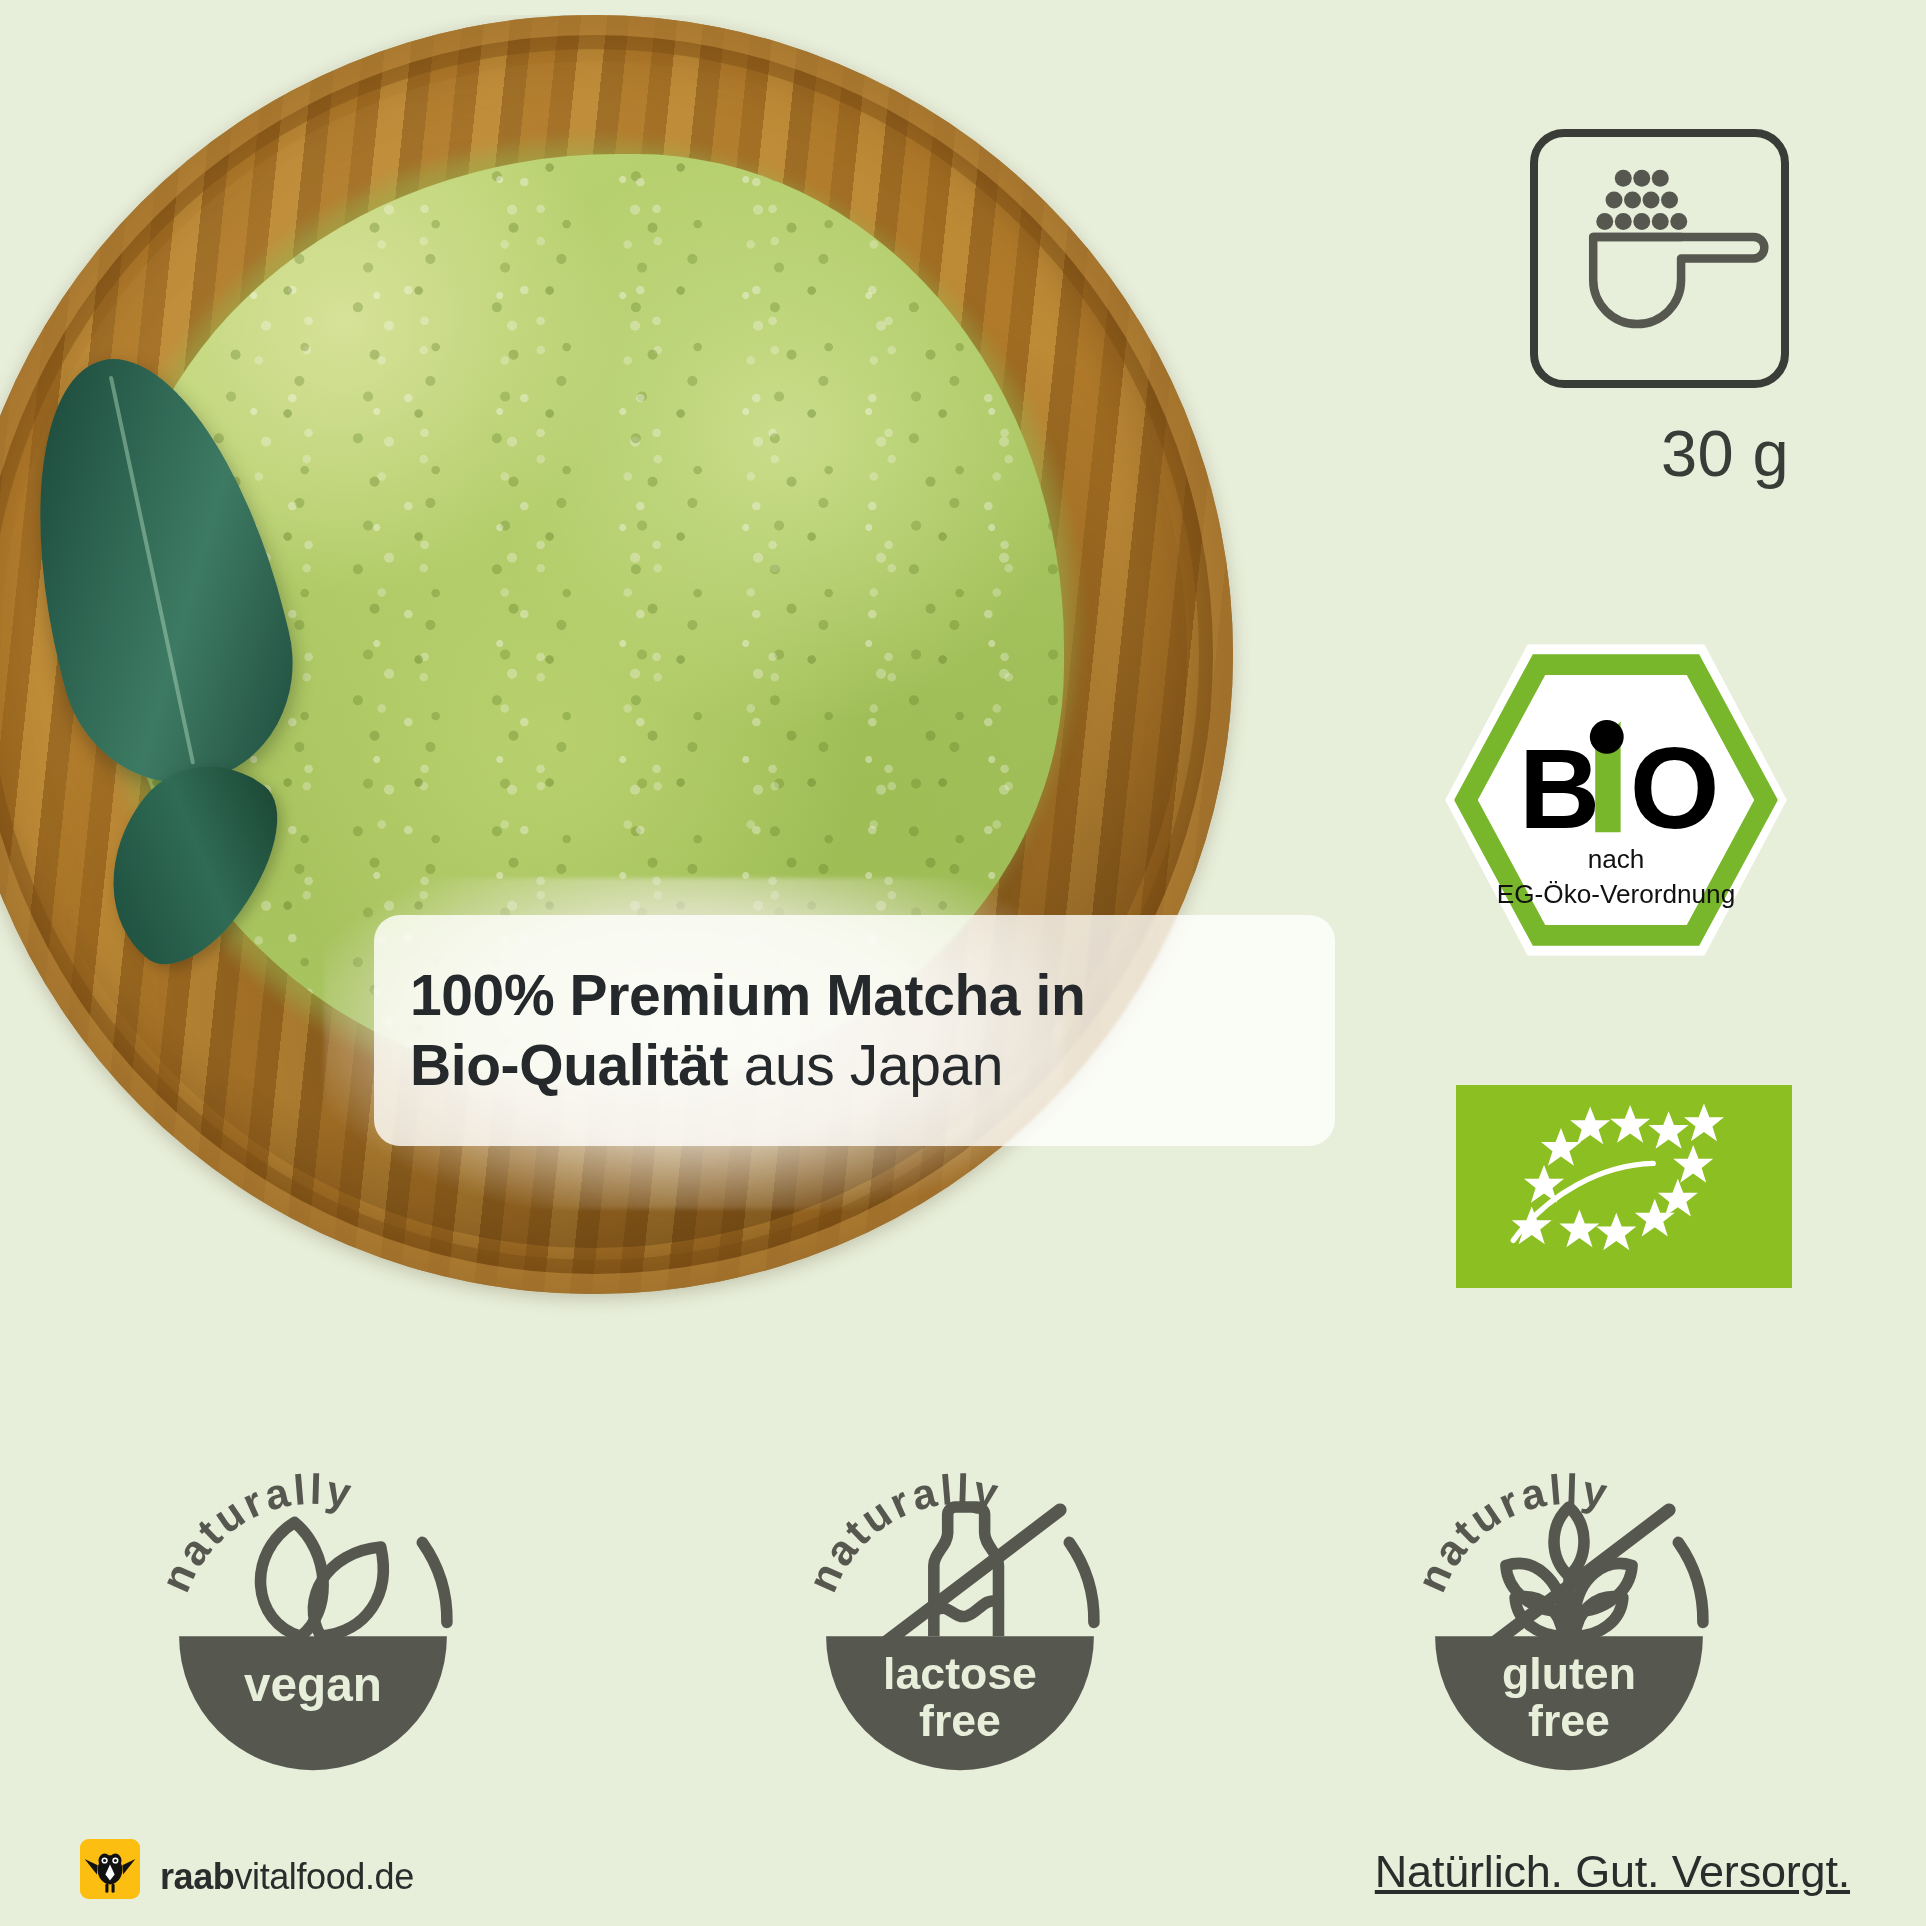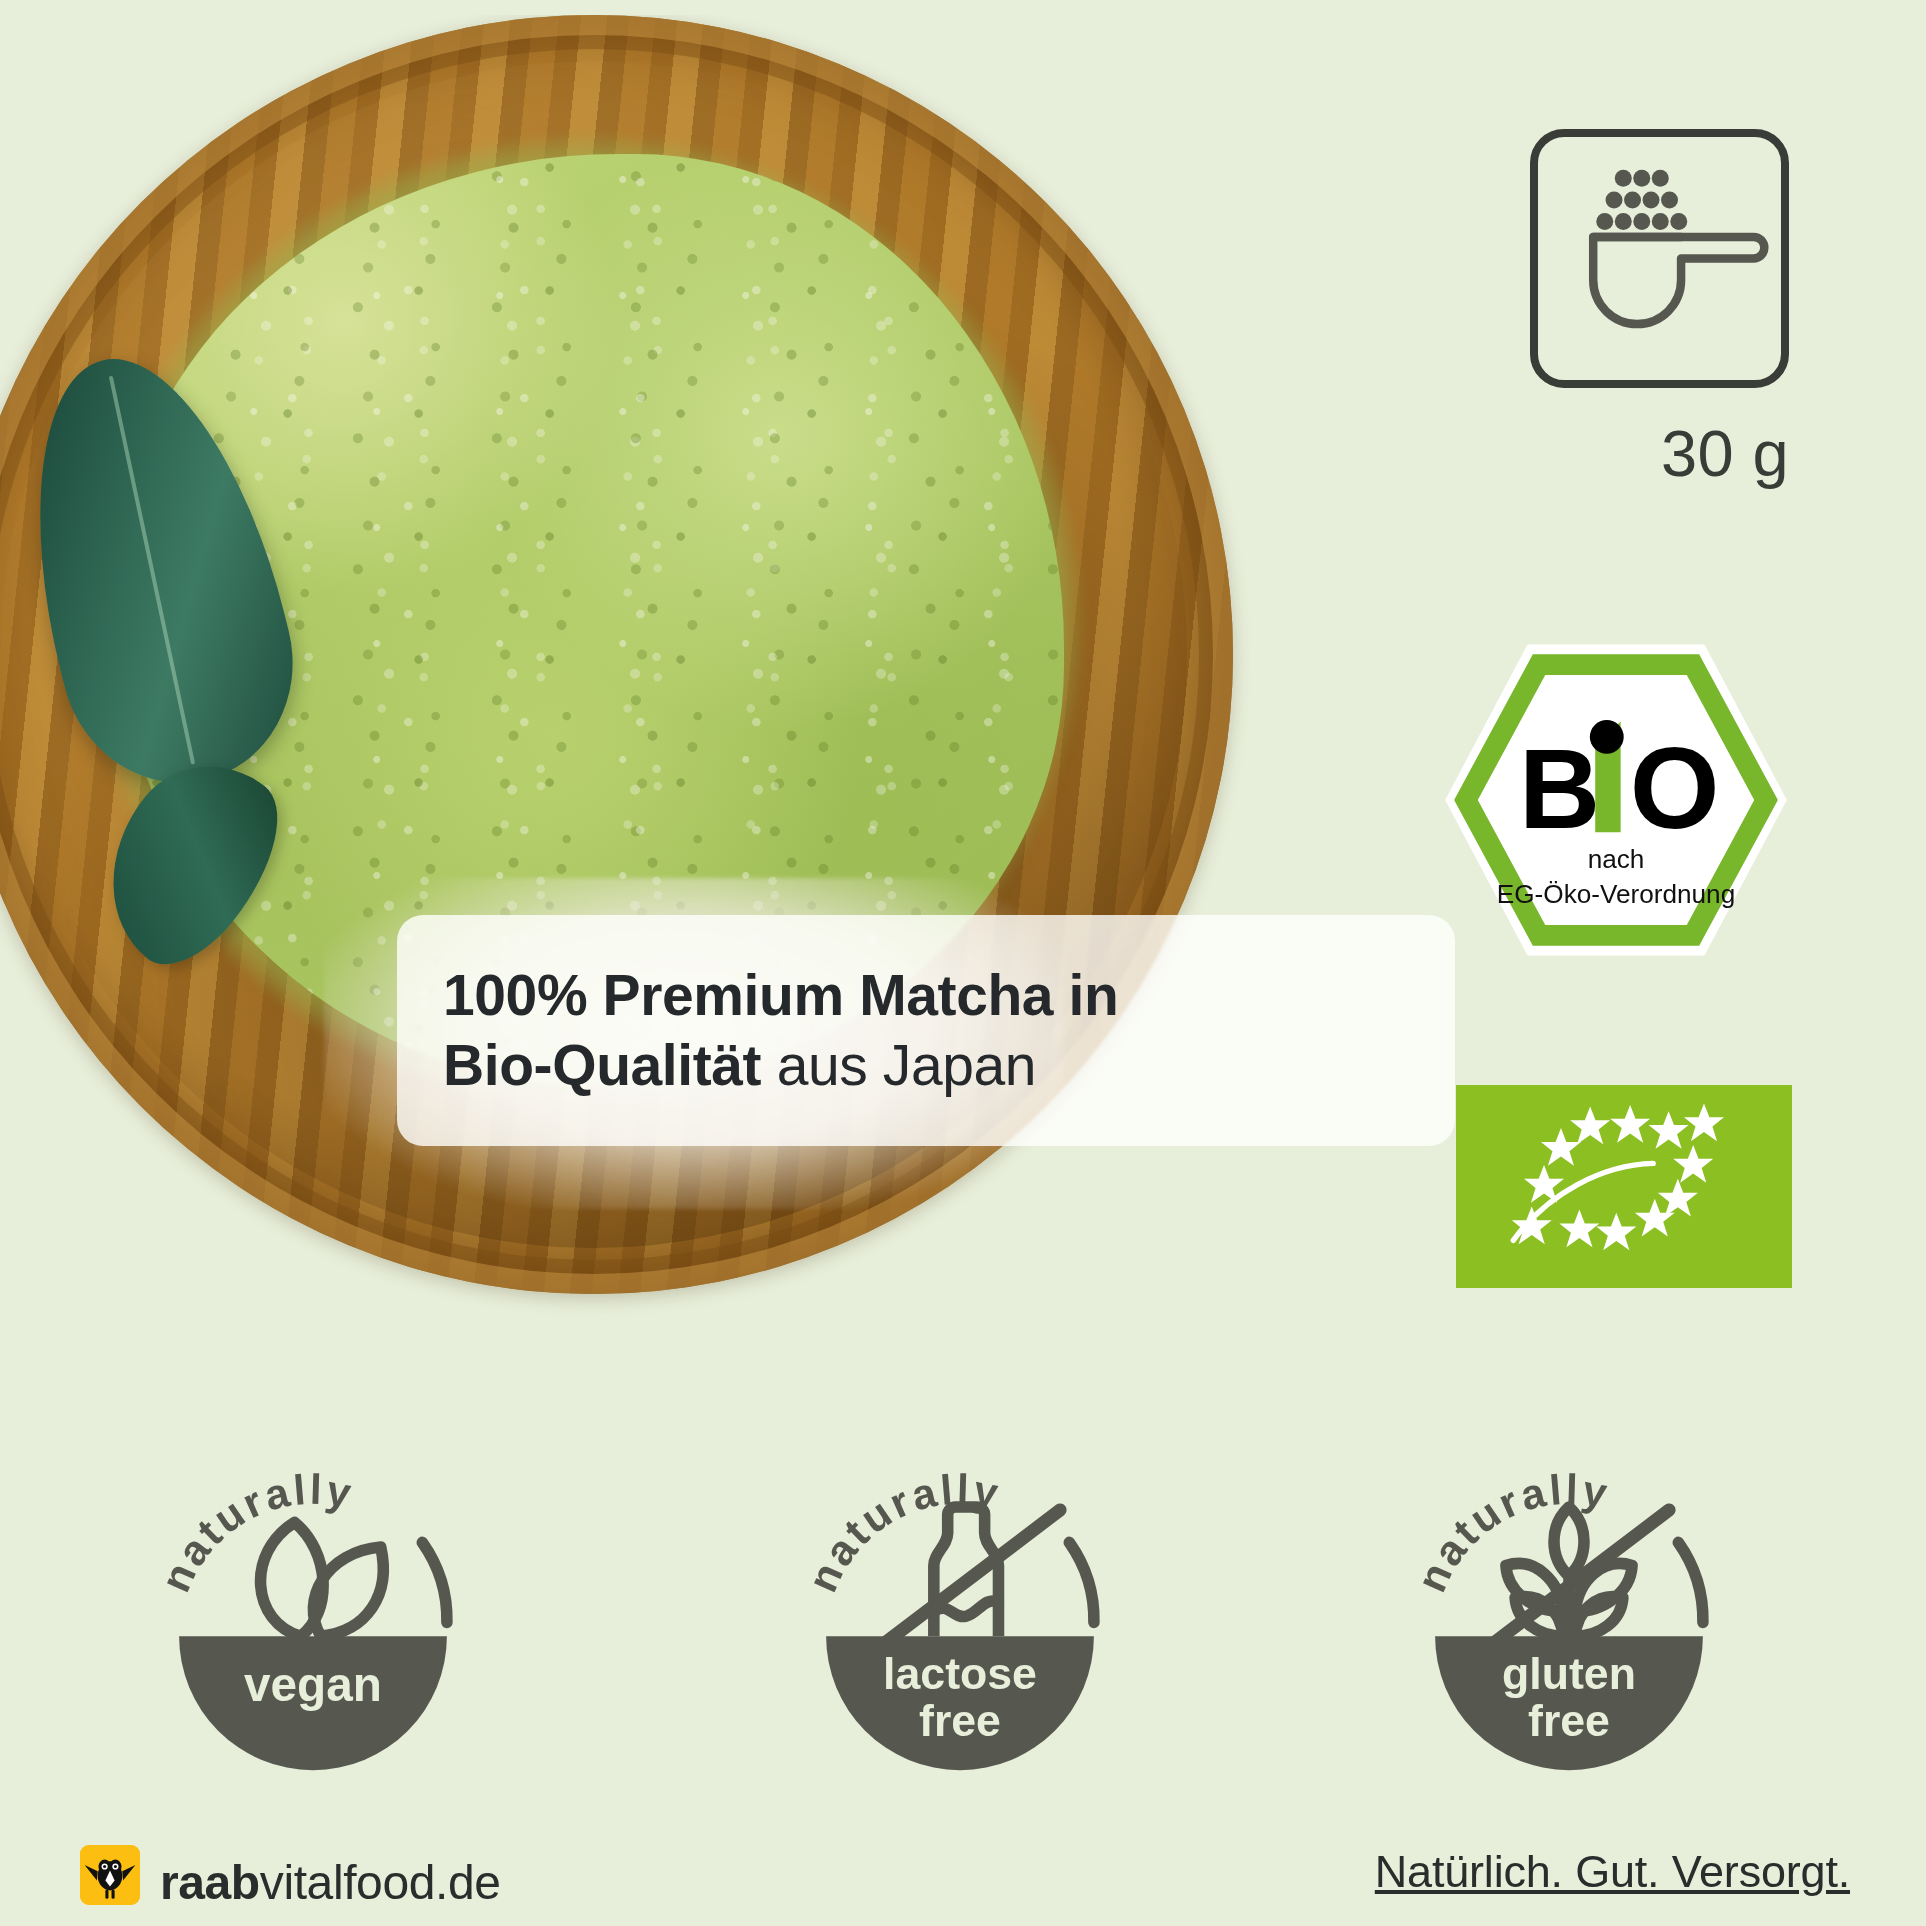--- a/index.html
+++ b/index.html
@@ -99,26 +99,26 @@
   }
   
   .powder-light{
     position:absolute;left:370px;top:863px;width:740px;height:331px;
     background:radial-gradient(ellipse at 50% 45%, rgba(245,243,236,.92) 0%, rgba(240,236,226,.70) 45%, rgba(230,230,215,0) 78%);
     filter:blur(2.3px);
   }
 
   
   .banner{
-    position:absolute;left:374px;top:915px;width:1058px;height:231px;
+    position:absolute;left:374px;top:915px;width:961px;height:231px;
     background:rgba(255,255,253,.80);
     border-radius:26px;
     backdrop-filter:blur(1.5px);
     display:flex;flex-direction:column;justify-content:center;
-    padding:0 46px;box-sizing:border-box;margin-left:23px;
+    padding:0 36px;box-sizing:border-box;
   }
   .banner-line{
     font-size:57px;line-height:1.22;color:#25292b;letter-spacing:-0.4px;
     white-space:nowrap;
   }
   .b-strong{font-weight:700;}
   .b-light{font-weight:400;}
 
   
   .scoop-box{
@@ -147,21 +147,21 @@
   .badge-g{left:1392px;top:1430px;}
 
   
   .brand{
     position:absolute;left:80px;top:1839px;
     display:flex;align-items:center;gap:20px;
   }
   .brand-mark{
     width:60px;height:60px;border-radius:9.2px;background:#fdbe12;position:relative;flex:0 0 auto;
   }
-  .brand-text{font-size:48px;color:#2a2d2c;letter-spacing:-0.4px;white-space:nowrap;margin-top:16px;}
+  .brand-text{font-size:36px;color:#2a2d2c;letter-spacing:-0.4px;white-space:nowrap;margin-top:16px;}
   .brand-text .bold{font-weight:700;}
   .tagline{
     position:absolute;right:76px;top:1846px;
     font-size:45px;color:#2a2d2c;letter-spacing:-0.2px;white-space:nowrap;text-decoration:underline;
   }
 </style>
 </head>
 <body>
 
 <div class="stage">

